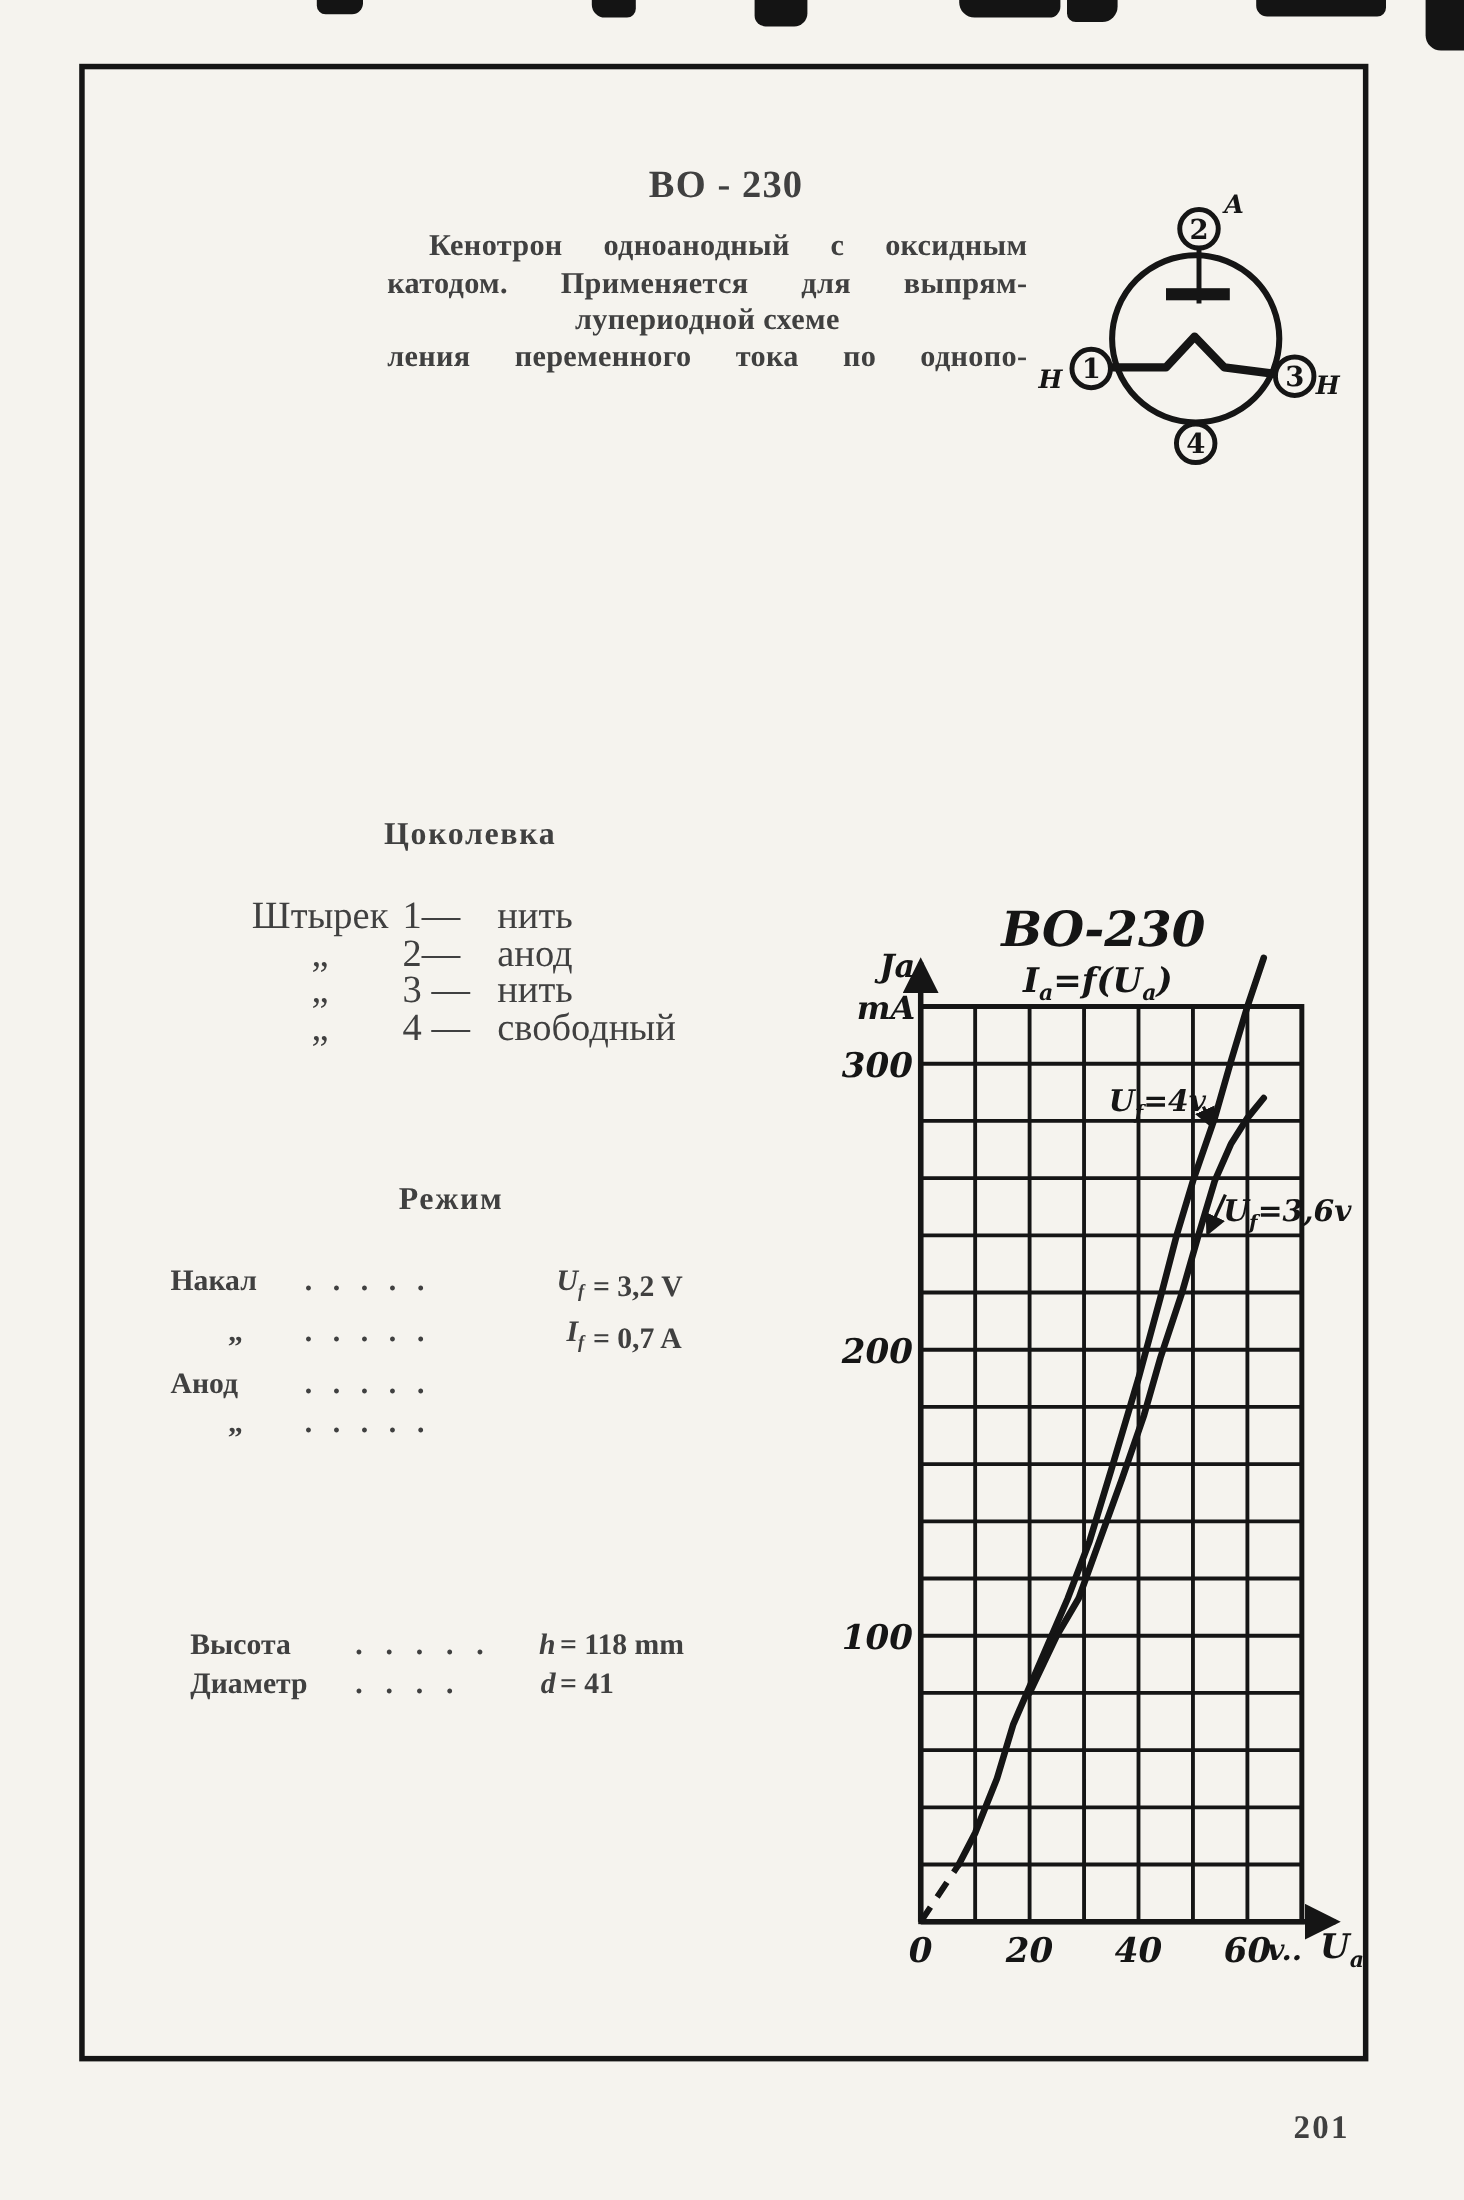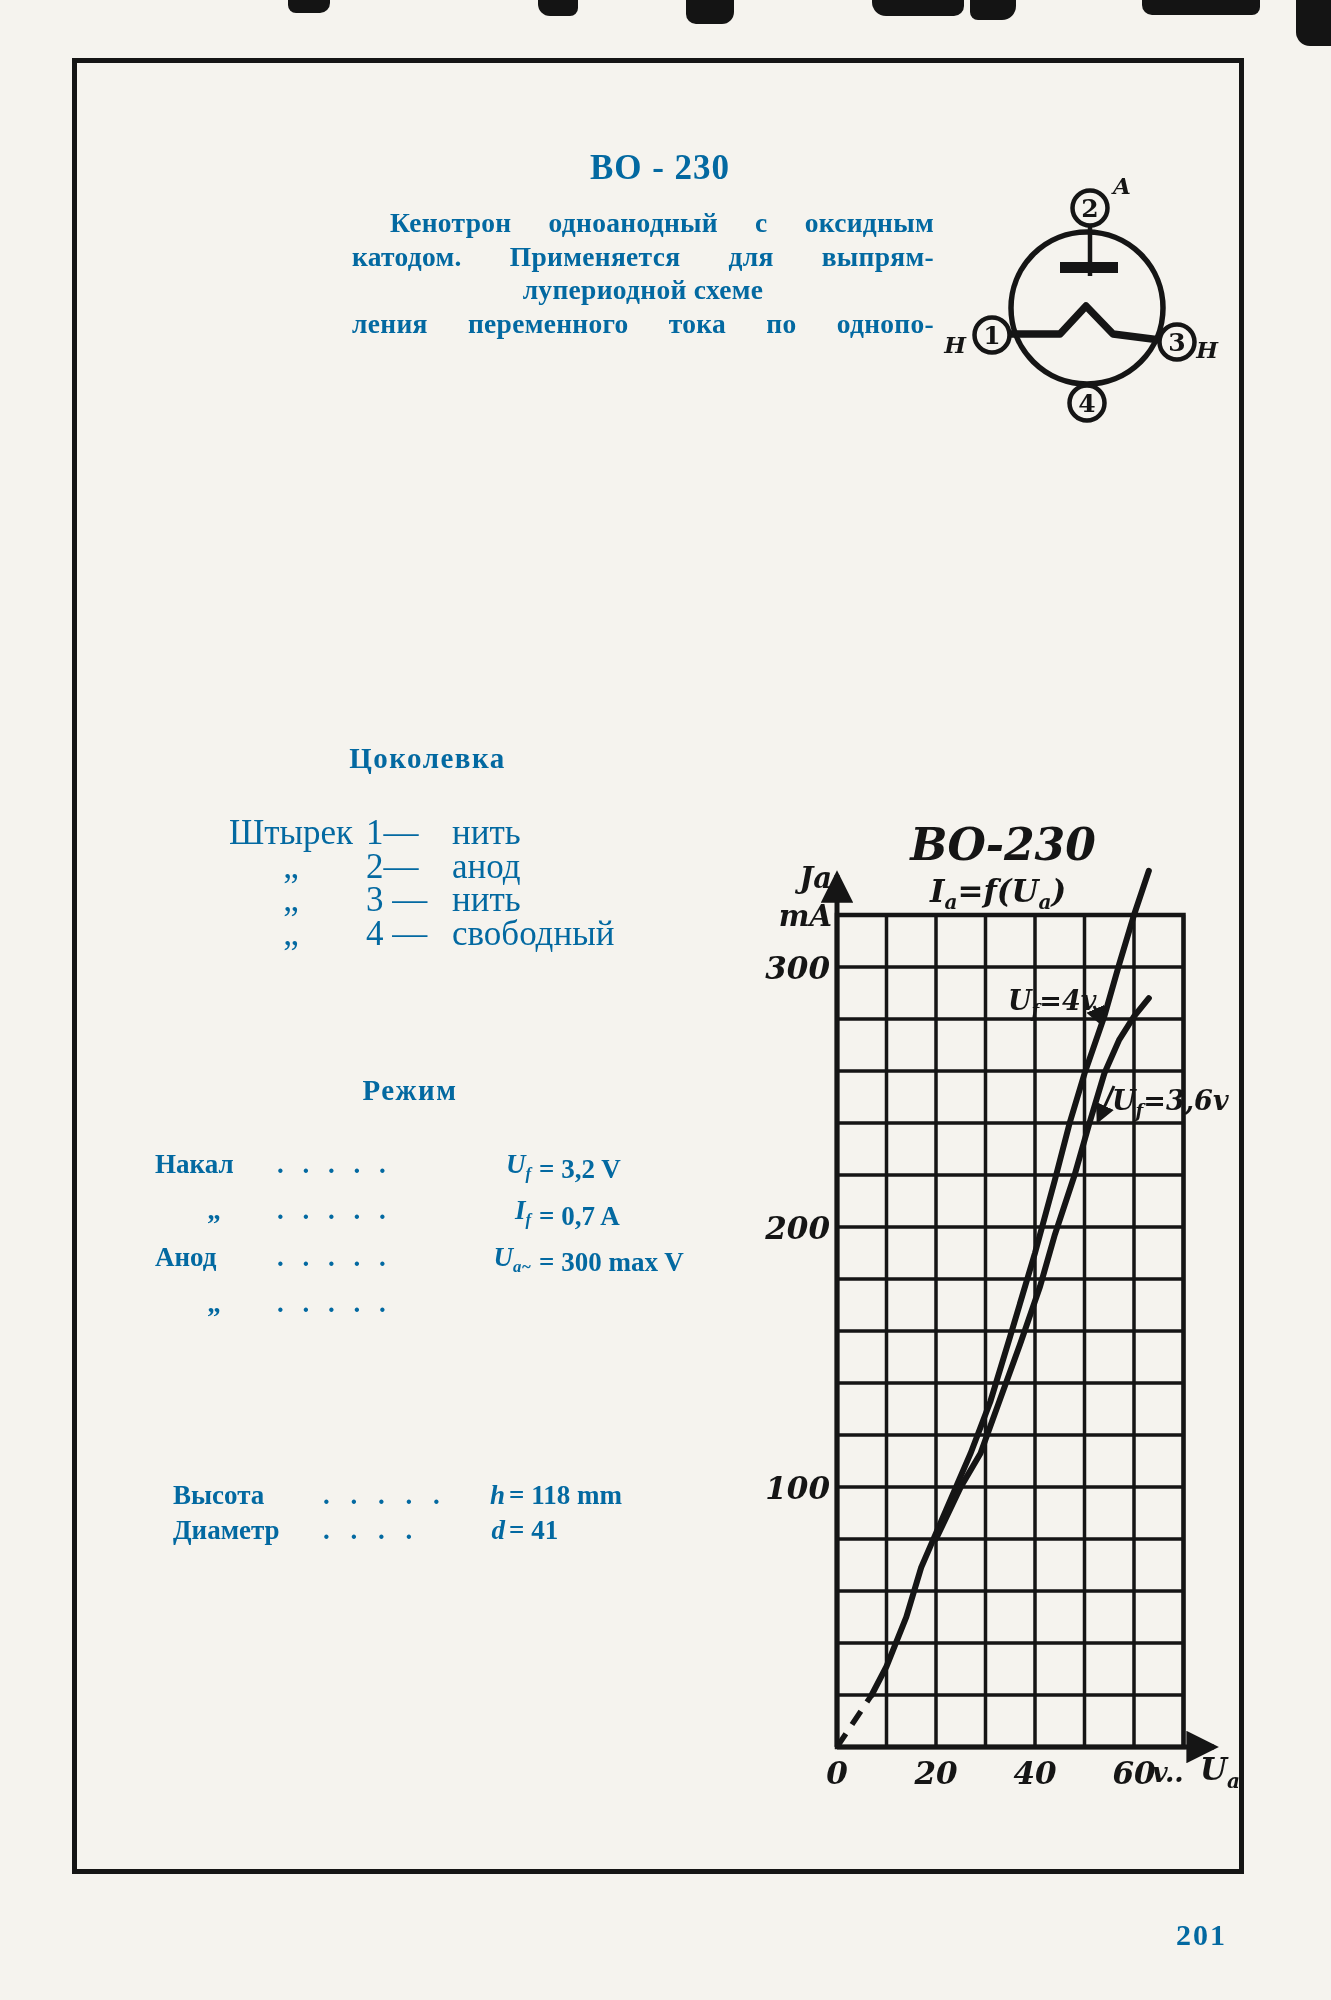--- a/index.html
+++ b/index.html
@@ -1,19 +1,19 @@
 <!DOCTYPE html>
 <html><head>
 <meta charset="utf-8">
 <style>
   html,body{margin:0;padding:0;background:#dddbd5;}
   .page{
     position:relative;width:1331px;height:2000px;margin:0 auto;
     background:#f5f3ee;overflow:hidden;
-    font-family:"Liberation Serif","DejaVu Serif",serif;color:#0369a1;
+    font-family:"Liberation Serif","DejaVu Serif",serif;color:#404040;
   }
   .frame{position:absolute;left:72px;top:58px;width:1162px;height:1806px;border:5px solid #151515;}
   .artifact{position:absolute;background:#141414;}
   .doc-title{position:absolute;left:560px;top:148px;width:200px;text-align:center;
     font-size:35px;font-weight:700;letter-spacing:1px;}
   .paragraph{position:absolute;left:352px;top:206px;width:582px;
     font-size:27.5px;font-weight:700;line-height:33.5px;letter-spacing:0.3px;}
   .pline{text-align:justify;text-align-last:justify;}
   .pline.first{padding-left:38px;}
   .pline.last{text-align:center;text-align-last:center;}
@@ -130,24 +130,20 @@
       <span class="rg-label ditto">„</span>
       <span class="rg-dots">. . . . .</span>
       <span class="rg-formula">
         <span class="rg-sym"><i>I</i><sub>f</sub></span>
         <span class="rg-val">= 0,7 A</span>
       </span>
     </div>
     <div class="r-row">
       <span class="rg-label">Анод</span>
       <span class="rg-dots">. . . . .</span>
-      <span class="rg-formula">
-        <span class="rg-sym"><i>U</i><sub>a~</sub></span>
-        <span class="rg-val">= 300 max V</span>
-      </span>
     </div>
     <div class="r-row">
       <span class="rg-label ditto">„</span>
       <span class="rg-dots">. . . . .</span>
     </div>
   </div>
 
   <div class="dims-rows">
     <div class="r-row">
       <span class="dm-label">Высота</span>

